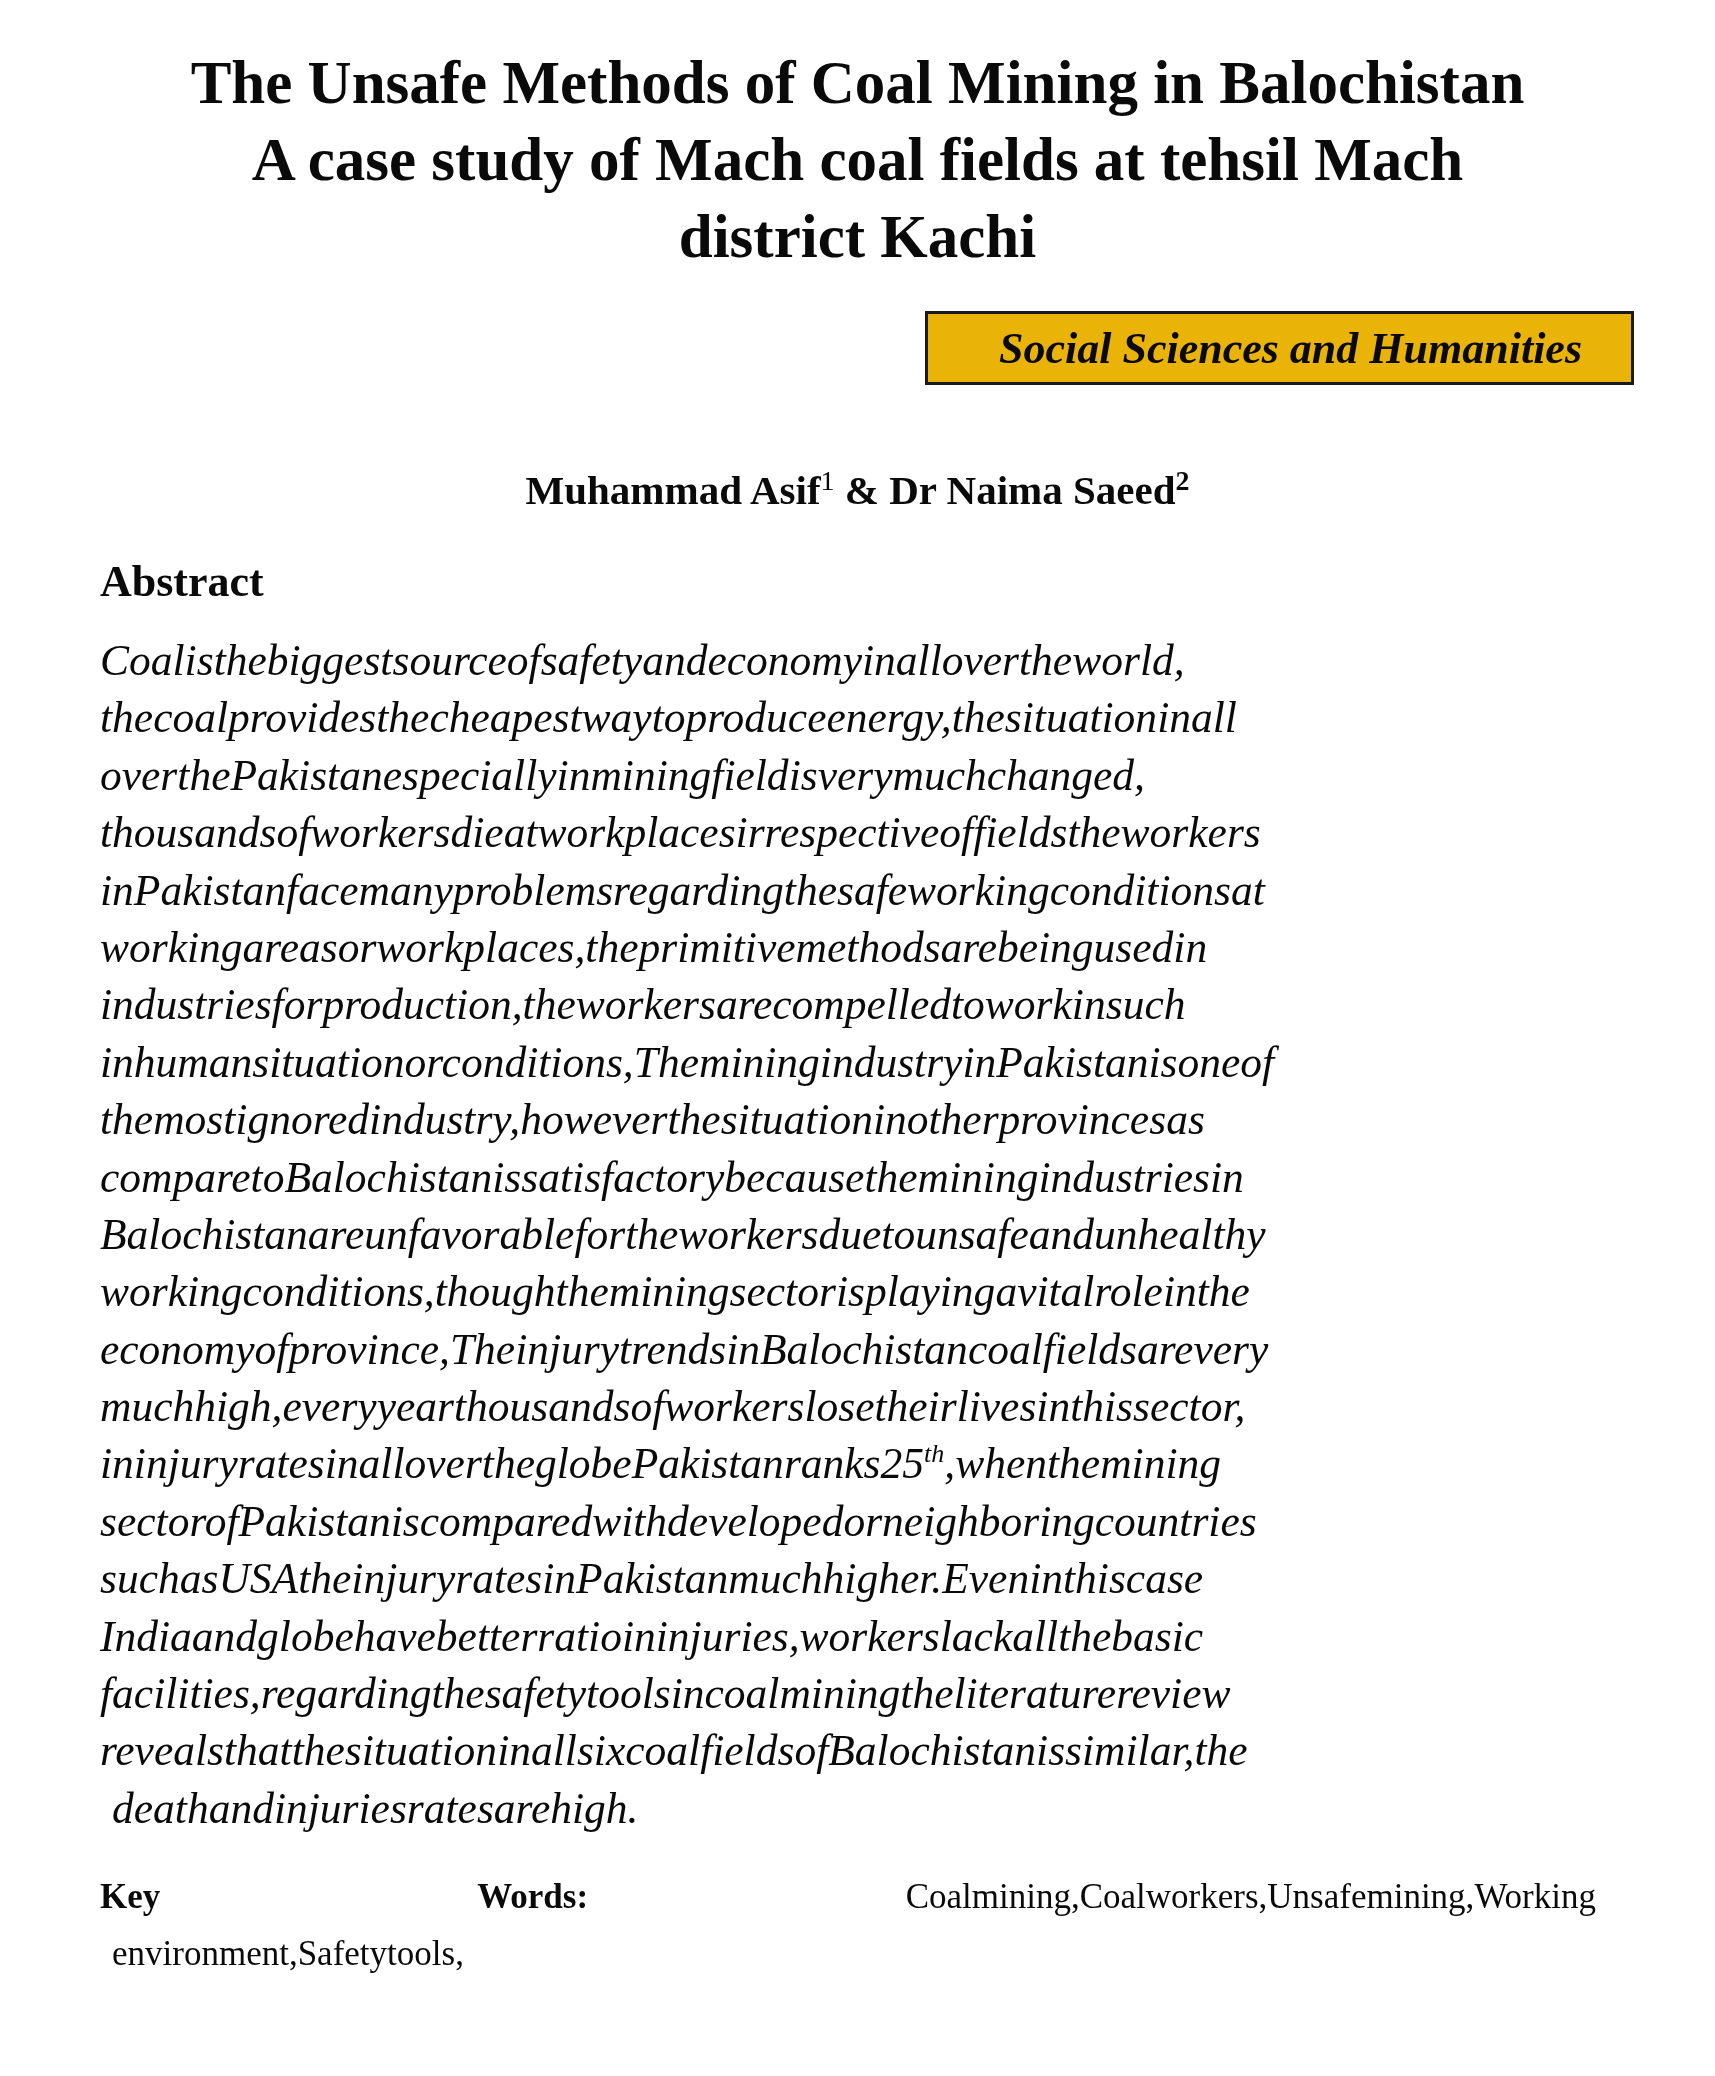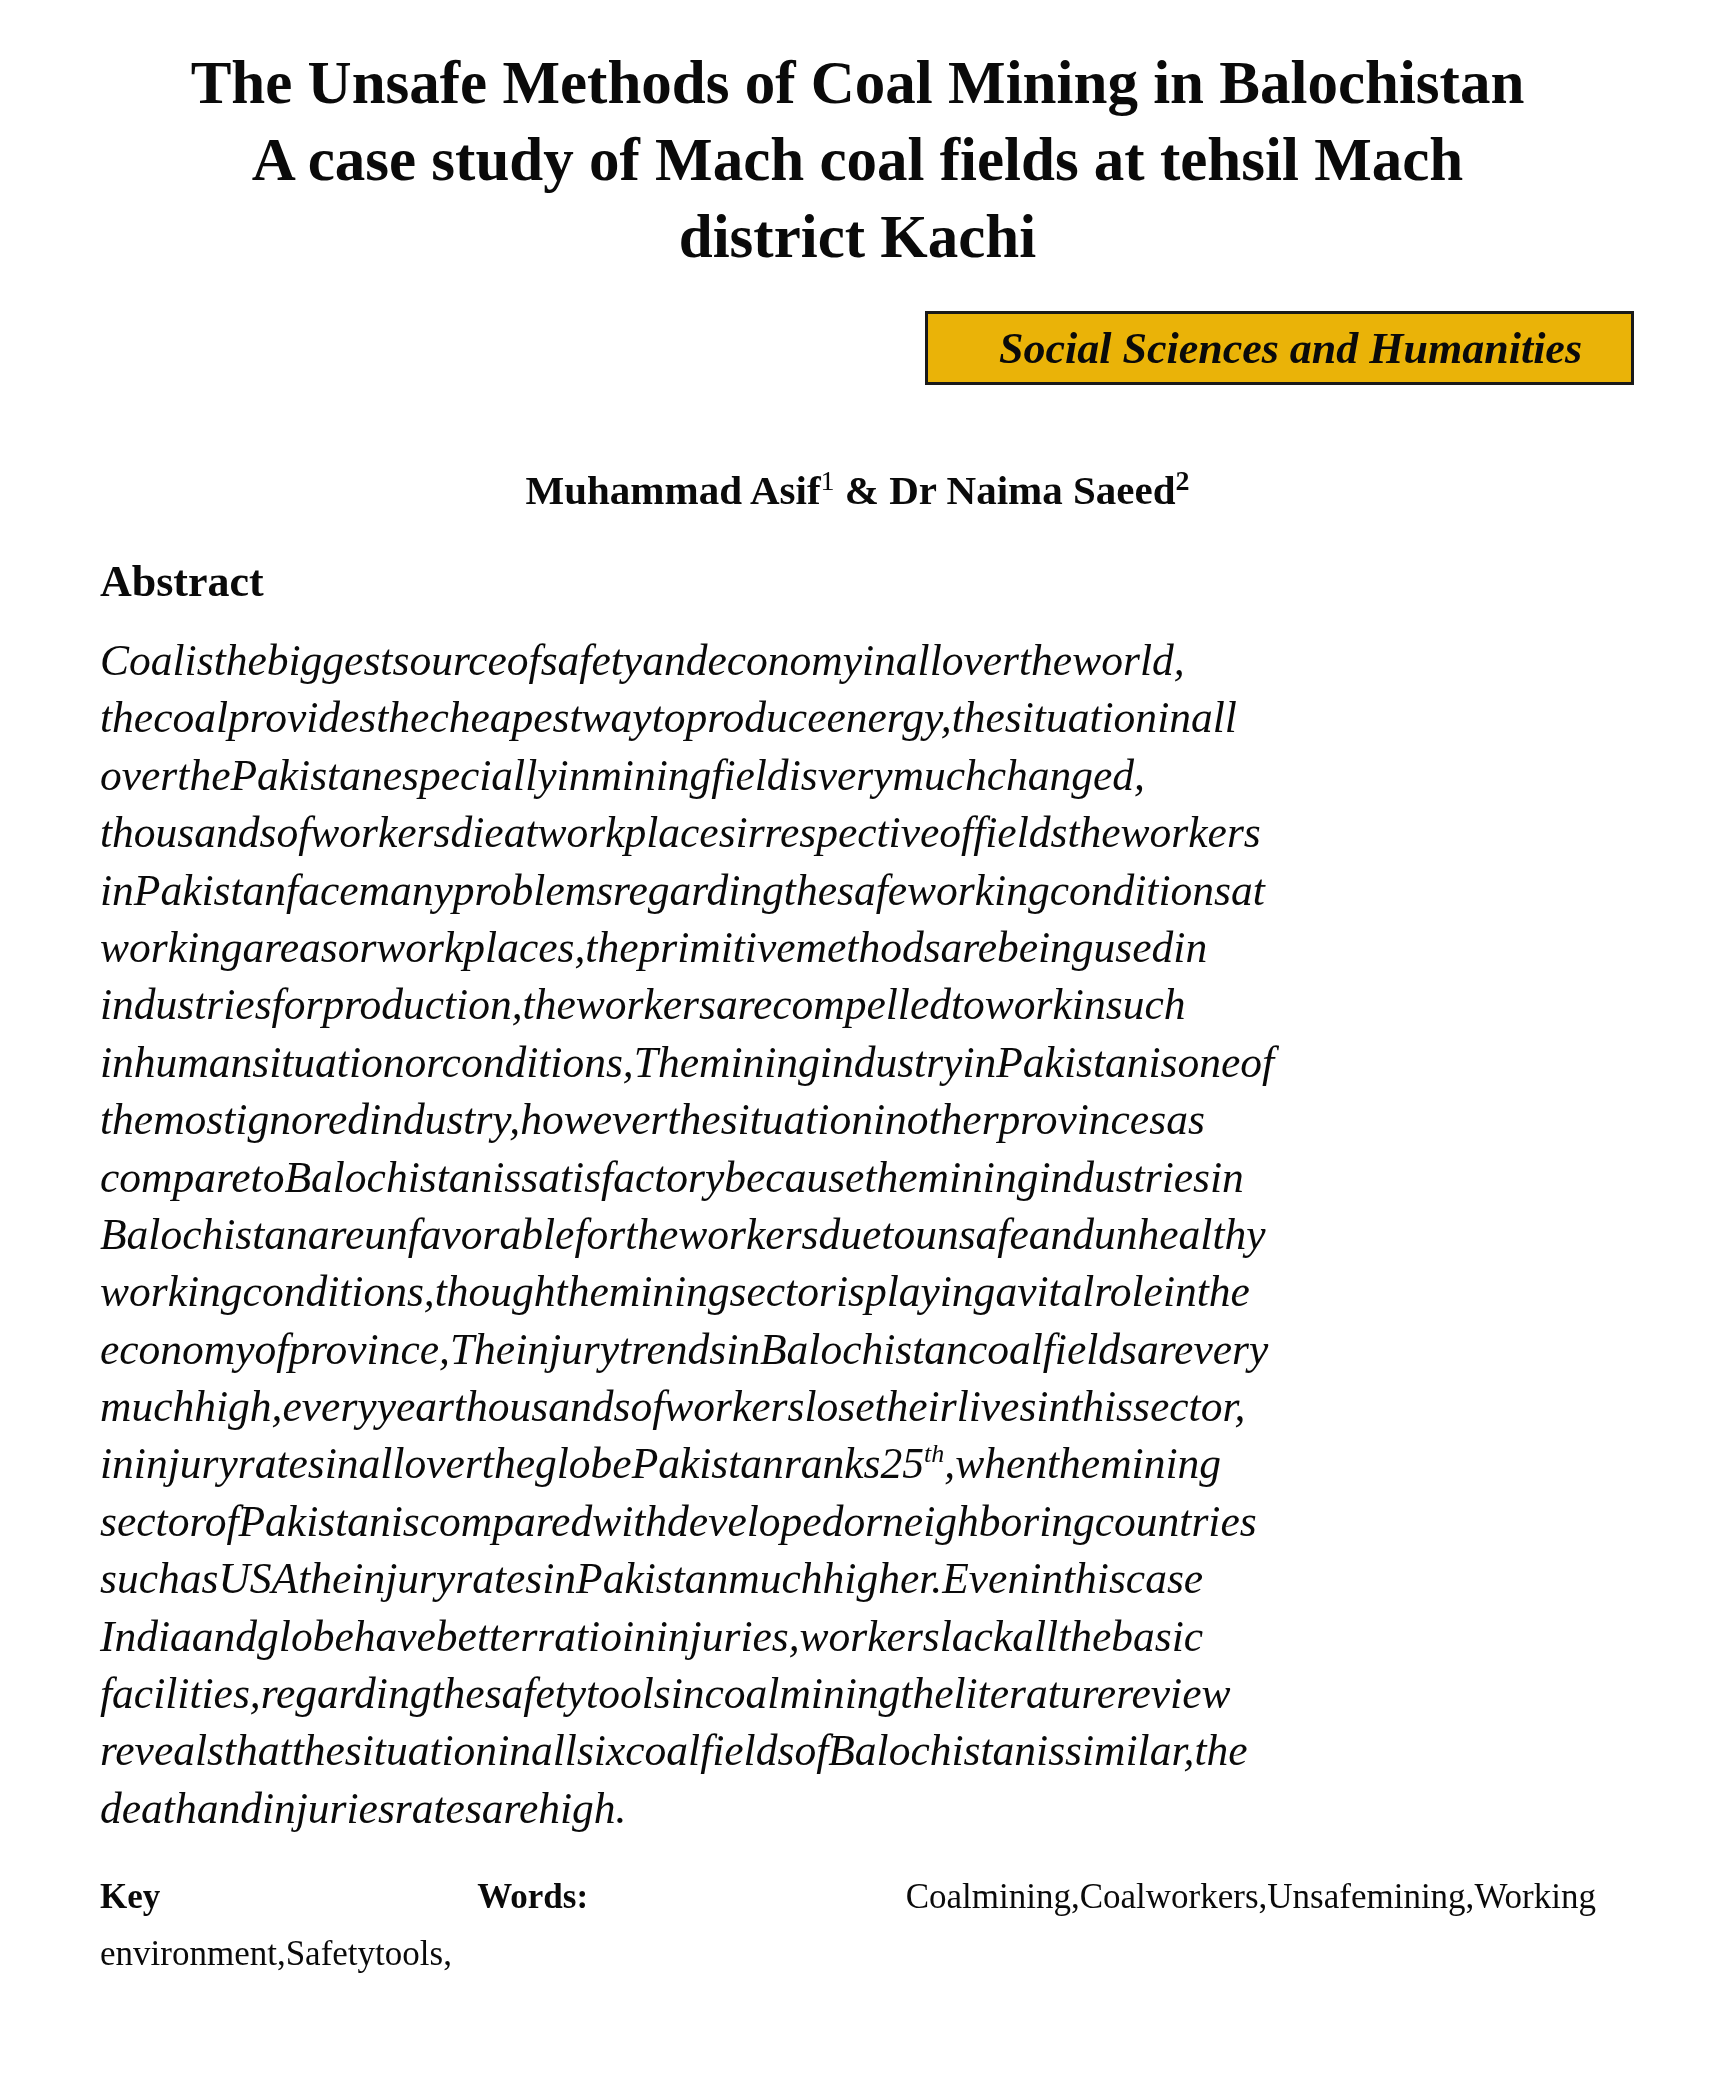--- a/index.html
+++ b/index.html
@@ -21,21 +21,21 @@
   .abstract { position: absolute; left: 100px; top: 632px; width: 1496px;
               font-style: italic; font-size: 43.5px; line-height: 57.4px; }
   .abstract .aline { display: block; text-align: justify; text-align-last: justify; white-space: nowrap; height: 57.4px; }
   .abstract sup { font-size: 26px; vertical-align: 16px; line-height: 0; }
   .keywords { position: absolute; left: 100px; top: 1868px; width: 1496px;
               font-size: 35px; line-height: 57px; }
   .keywords .kline { display: block; text-align: justify; text-align-last: justify; white-space: nowrap; }
   .keywords .klabel { font-weight: bold; }
   
   .jrow { display: flex; justify-content: space-between; }
-  .jrow.left { justify-content: flex-start; gap: 0.25em; }
+  .jrow.left { justify-content: flex-start; gap: 0.25em; margin-left: 12px; }
 </style>
 </head>
 <body>
 
 <div class="title">
   <span class="tline">The Unsafe Methods of Coal Mining in Balochistan</span>
   <span class="tline">A case study of Mach coal fields at tehsil Mach</span>
   <span class="tline">district Kachi</span>
 </div>
 

